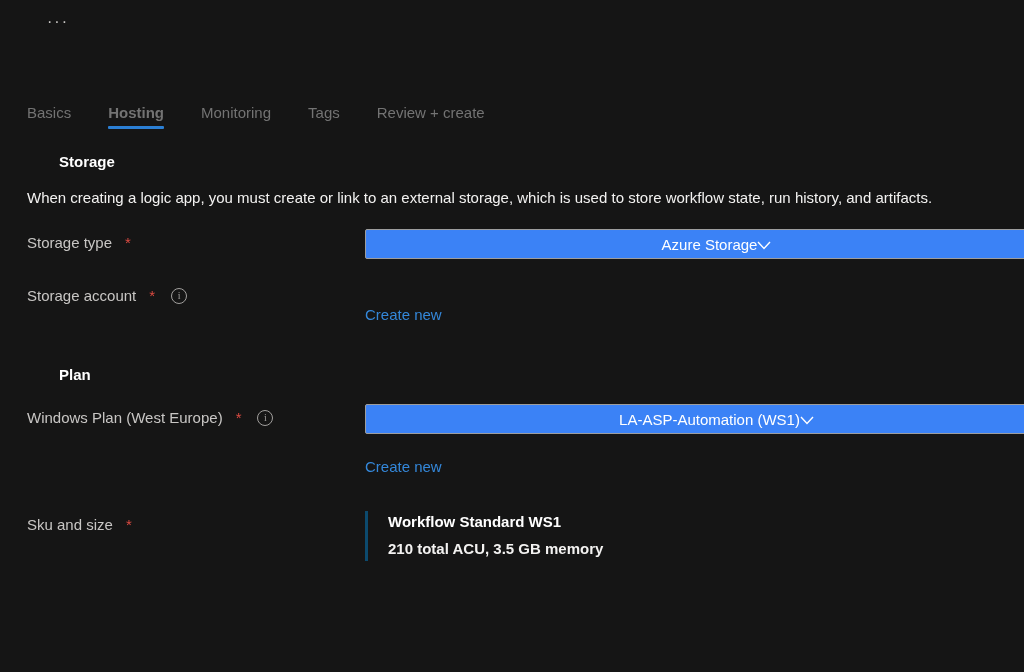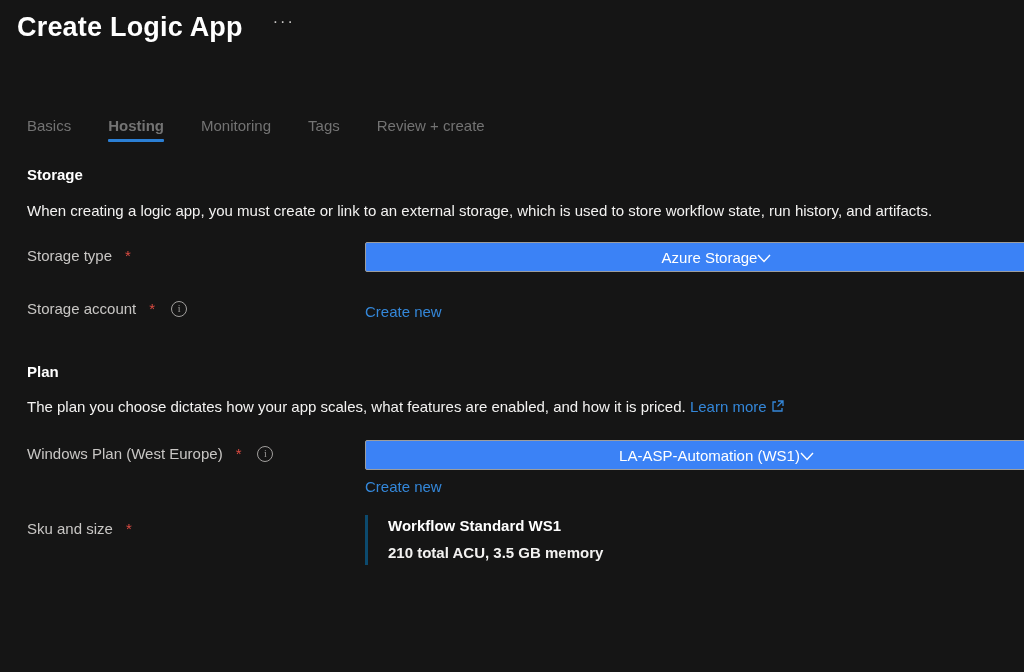--- a/index.html
+++ b/index.html
@@ -26,65 +26,64 @@
   
   .tabs { display: flex; margin-top: 74px; gap: 37px; }
   .tab { color: #737373; padding-bottom: 8px; position: relative; cursor: pointer; white-space: nowrap; }
   .tab.active { font-weight: bold; }
   .tab.active::after {
     content: ""; position: absolute; left: 0; right: 0; bottom: 0;
     height: 3px; background: #2b7fd4; border-radius: 1px;
   }
 
   
-  .section-heading { margin-top: 24px; font-weight: bold; color: #ffffff; }
+  .section-heading { margin-top: 24px; font-weight: bold; color: #ffffff; margin-left: 32px; }
   .section-desc { margin-top: 16px; max-width: 925px; line-height: 24px; color: #f3f2f1; }
 
   a.link { color: #3487d9; text-decoration: none; cursor: pointer; }
 
   
   .form-row { display: grid; grid-template-columns: 338px 1fr; align-items: start; }
   .row-1 { margin-top: 19px; }
   .row-2 { margin-top: 23px; }
   .row-3 { margin-top: 21px; }
-  .row-4 { margin-top: 20px; }
+  .row-4 { margin-top: 36px; }
   .field-label {
     color: #c8c6c4; padding-top: 5px; display: flex; align-items: center; gap: 11px;
   }
   .required { color: #dd4b42; margin-left: 2px; }
   .info-icon {
     display: inline-flex; align-items: center; justify-content: center;
     width: 16px; height: 16px; border: 1px solid #a19f9d; border-radius: 50%;
     color: #a19f9d; font-size: 10px; font-style: normal; margin-left: 5px;
     font-family: "Liberation Serif", serif; cursor: pointer;
   }
   .control-col { width: 597px; }
   .dropdown {
     width: 704px; height: 30px; border: 1px solid #9d9d9d; border-radius: 2px;
     display: flex; align-items: center; justify-content: center;
     padding: 0 12px 0 11px; background: #3b82f6; cursor: pointer; color: #ffffff;
   }
   .chevron-icon { display: inline-flex; margin-top: 2px; }
-  .create-new { display: inline-block; margin-top: 8px; }
+  .create-new { display: inline-block; margin-top: 24px; }
 
   
   .sku-block { border-left: 3px solid #0c4a6e; padding: 2px 0 4px 20px; }
   .sku-name { font-weight: bold; color: #ffffff; }
   .sku-detail { margin-top: 10px; color: #f3f2f1; font-weight: bold; }
 
   
   .ext-icon { display: inline-flex; margin-left: 4px; vertical-align: -1px; }
 </style>
 </head>
 <body>
 
 <div class="page">
 
   <div class="header">
-    <h1 class="page-title">Create Logic App</h1>
     <span class="more-btn">···</span>
   </div>
 
   <div class="content">
 
     <div class="tabs">
       <div class="tab">Basics</div>
       <div class="tab active">Hosting</div>
       <div class="tab">Monitoring</div>
       <div class="tab">Tags</div>
@@ -116,29 +115,20 @@
         <span>Storage account</span>
           <span class="required">*</span>
         <span class="info-icon">i</span>
       </div>
       <div class="control-col">
         <a class="link create-new">Create new</a>
       </div>
     </div>
 
     <div class="section-heading" style="margin-top:43px;">Plan</div>
-    <div class="section-desc" style="margin-top:15px;">
-      <span>The plan you choose dictates how your app scales, what features are enabled, and how it is priced.</span>
-      <a class="link"><span>Learn more</span><span class="ext-icon">
-            <svg width="13" height="13" viewBox="0 0 13 13">
-              <path d="M5 2 H2 V11 H11 V8" fill="none" stroke="#3487d9" stroke-width="1.3"></path>
-              <path d="M7 1 H12 V6 M12 1 L6.5 6.5" fill="none" stroke="#3487d9" stroke-width="1.3"></path>
-            </svg>
-          </span></a>
-    </div>
 
     <div class="form-row row-3">
       <div class="field-label">
         <span>Windows Plan (West Europe)</span>
           <span class="required">*</span>
         <span class="info-icon">i</span>
       </div>
       <div class="control-col">
         <div class="dropdown">
           <span>LA-ASP-Automation (WS1)</span>

